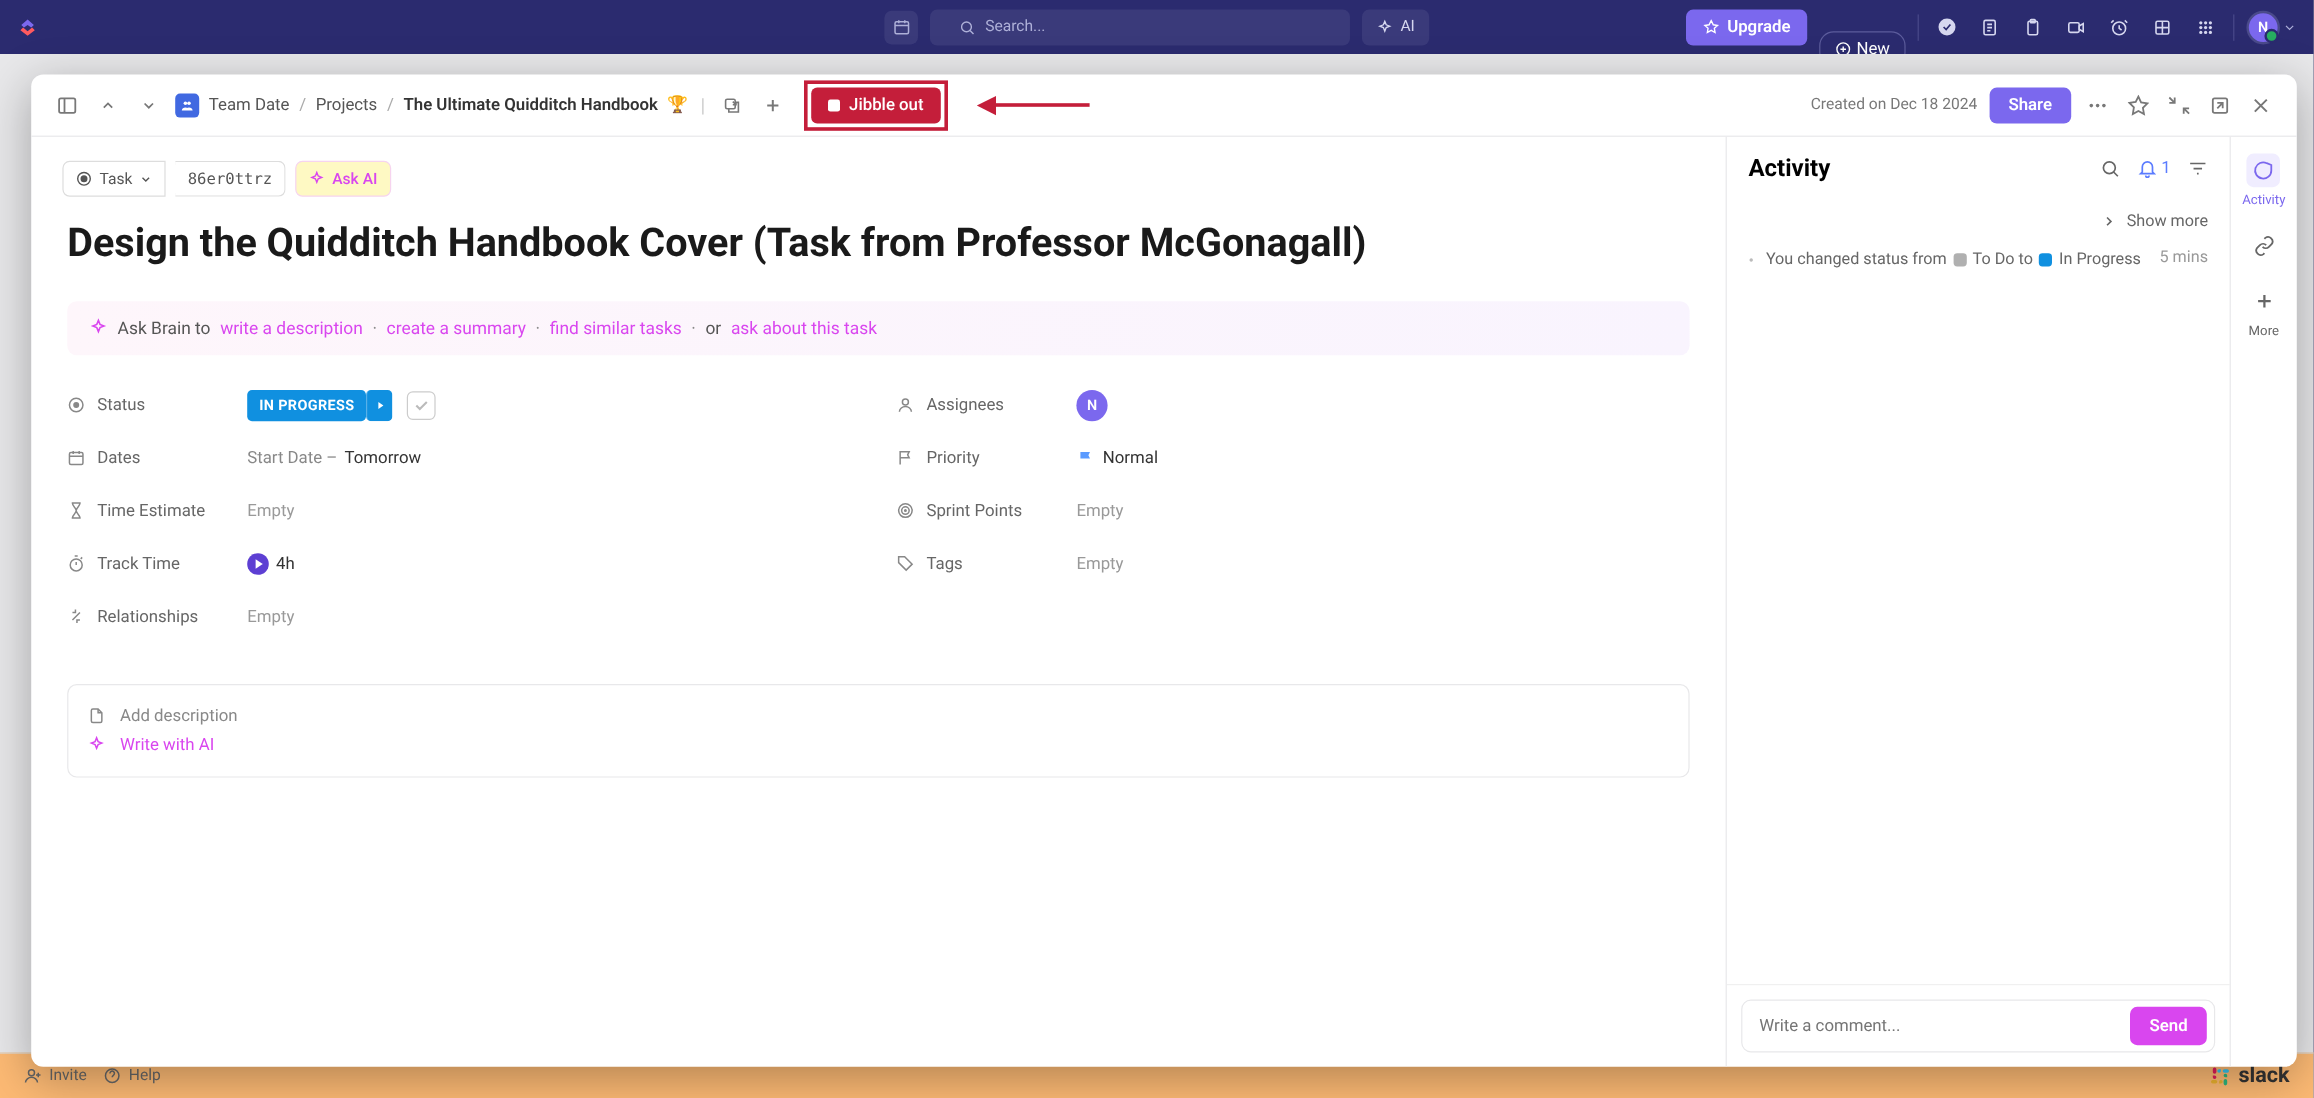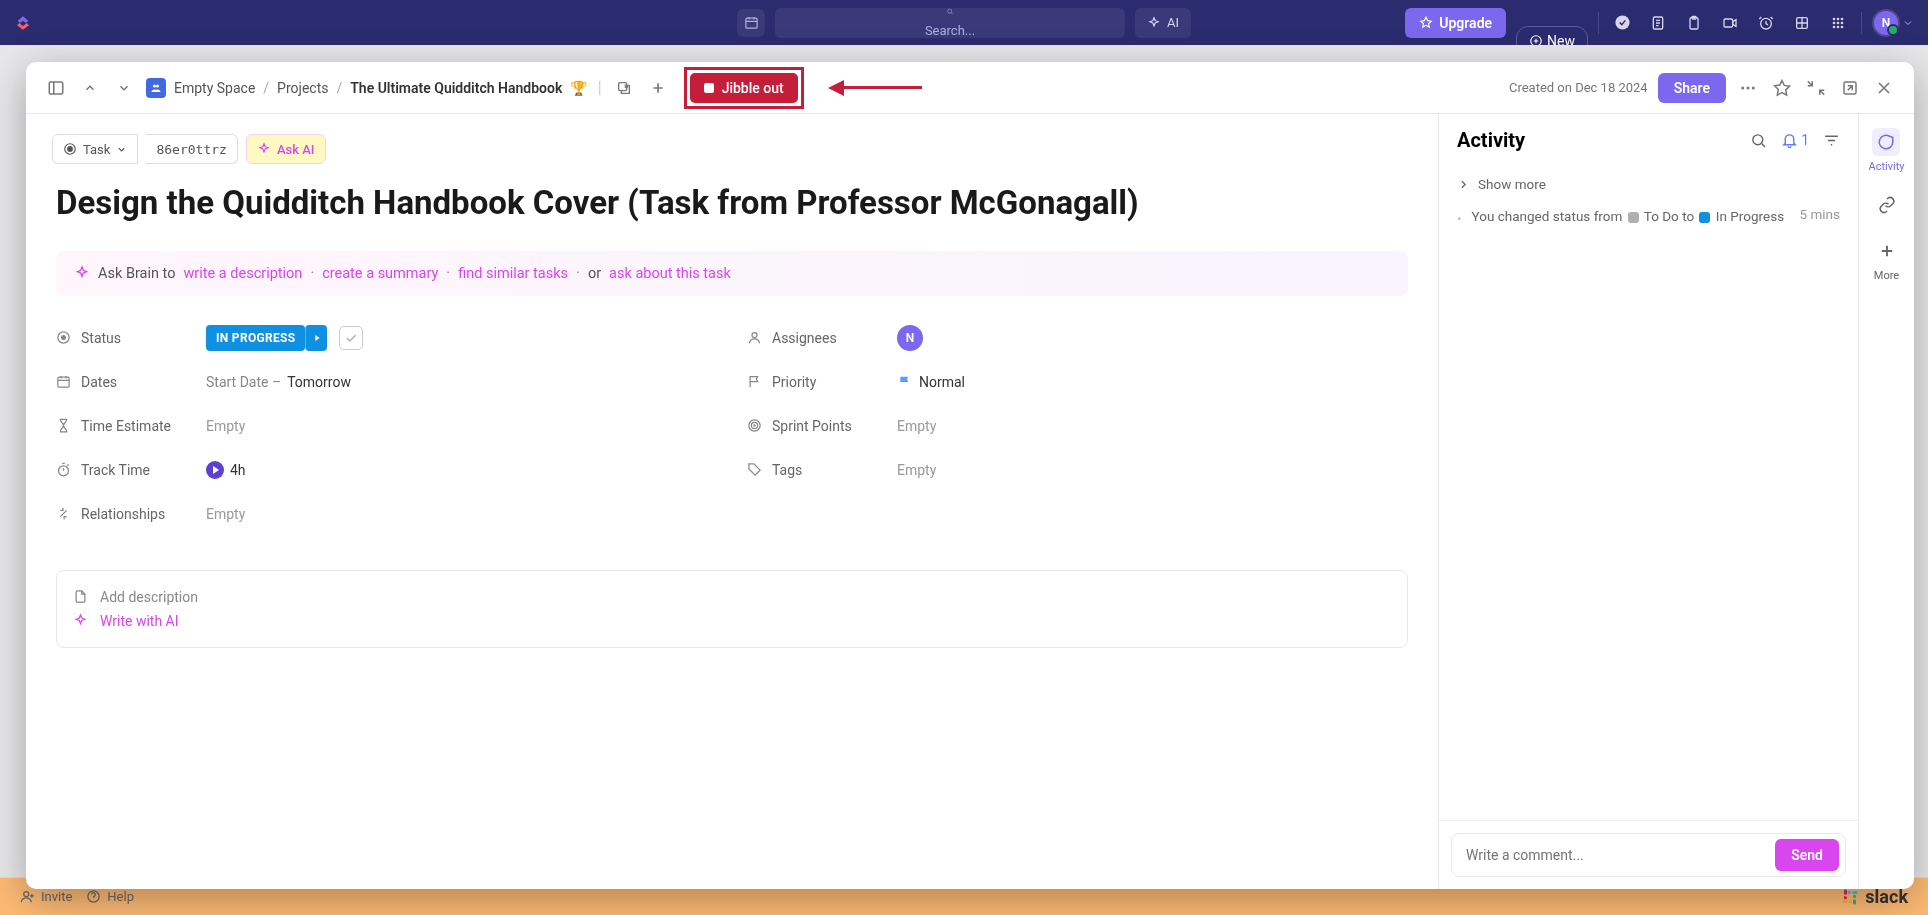--- a/index.html
+++ b/index.html
@@ -3,21 +3,21 @@
 <meta charset="utf-8">
 <style>
   * { box-sizing: border-box; margin: 0; padding: 0; font-family: -apple-system, BlinkMacSystemFont, "Segoe UI", Roboto, sans-serif; }
   body { background: #1f2050; width: 1928px; height: 915px; overflow: hidden; position: relative; }
   
   
   .topbar { height: 45px; background: #2b2b6f; display: flex; align-items: center; padding: 0 14px; gap: 10px; }
   .logo { width: 18px; height: 18px; margin-right: auto; }
   .topbar-center { display: flex; align-items: center; gap: 10px; position: absolute; left: 50%; transform: translateX(-50%); }
   .cal-btn { width: 28px; height: 28px; background: #3a3a7a; border-radius: 6px; display:flex; align-items:center; justify-content:center; color:#aeb0d8; }
-  .search-box { width: 350px; height: 30px; background: #3a3a7a; border-radius: 6px; display: flex; align-items: center; padding: 0 24px; color: #aeb0d8; font-size: 13px; gap:8px;flex-direction:column;}
+  .search-box { width: 350px; height: 30px; background: #3a3a7a; border-radius: 6px; display: flex; align-items: center; padding: 0 24px; color: #aeb0d8; font-size: 13px; gap:8px;}
   .ai-chip { height: 30px; padding: 0 12px; background: #3a3a7a; border-radius: 6px; color: #d6d7ef; font-size: 13px; display:flex; align-items:center; gap:6px;}
   .topbar-right { display:flex; align-items:center; gap:10px; }
   .upgrade-btn { height: 30px; background: #7b68ee; color: #fff; border: none; border-radius: 6px; padding: 0 14px; font-size: 14px; font-weight: 600; display:flex; align-items:center; gap:6px;}
   .new-btn { height: 30px; background: transparent; border:1px solid #5c5c9c; color:#fff; border-radius:12px; padding:0 12px; font-size:14px; display:flex; align-items:center; gap:4px;margin-top:36px;}
   .top-icon { width: 26px; height: 26px; color: #d6d7ef; display:flex; align-items:center; justify-content:center; border-radius:4px; font-size:15px;}
   .divider-v { width:1px; height:22px; background:#4a4a8a; }
   .avatar-top { width:28px; height:28px; border-radius:50%; background:#7b68ee; color:#fff; display:flex; align-items:center; justify-content:center; font-size:12px; font-weight:600; border:2px solid #4a4a8a; position:relative;}
   .avatar-top::after{content:''; position:absolute; bottom:-1px; right:-1px; width:8px; height:8px; background:#27ae60; border-radius:50%; border:2px solid #2b2b6f;}
   .avatar-wrap{display:flex; align-items:center; gap:2px; color:#aeb0d8;}
 
@@ -80,21 +80,21 @@
   .desc-box{border:1px solid #e8e8ea; border-radius:8px; padding:14px;}
   .desc-row{display:flex; align-items:center; gap:12px; color:#888; font-size:14px; padding:4px 2px;}
   .desc-row.ai{color:#d946ef;}
   
   
   .activity-panel{width:420px; border-left:1px solid #e8e8ea; display:flex; flex-direction:column;}
   .act-head{height:52px; display:flex; align-items:center; padding:0 18px; gap:14px;}
   .act-title{font-size:20px; font-weight:700; flex:1;}
   .act-icon{color:#666; display:flex; align-items:center; gap:3px; font-size:14px;}
   .act-body{flex:1; padding:4px 18px; font-size:13.5px; color:#666;}
-  .show-more{display:flex; align-items:center; gap:8px; padding:6px 0; cursor:pointer;}
+  .show-more{display:flex; align-items:center; gap:8px; padding:6px 0; cursor:pointer;justify-content:flex-end;}
   .act-item{display:flex; padding:8px 0; gap:10px;}
   .act-bullet{color:#bbb; margin-top:4px;}
   .act-text{flex:1; line-height:1.5;}
   .stat-swatch{display:inline-block; width:11px; height:11px; border-radius:3px; vertical-align:middle; margin:0 2px;}
   .sw-gray{background:#b0b0b0;}
   .sw-blue{background:#1090e0;}
   .act-time{color:#999; margin-left:auto;}
   .comment-bar{padding:12px; border-top:1px solid #f0f0f0;}
   .comment-box{border:1px solid #e8e8ea; border-radius:8px; height:44px; display:flex; align-items:center; padding:0 6px 0 14px;}
   .comment-input{flex:1; border:none; outline:none; font-size:14px; color:#888;}
@@ -268,21 +268,21 @@
         </svg>
       </div>
     <div class="breadcrumb">
       <div class="bc-icon">
           <svg width="12" height="12" viewBox="0 0 24 24" fill="currentColor">
             <circle cx="9" cy="8" r="3"></circle>
             <circle cx="15" cy="8" r="3"></circle>
             <path d="M3 20c0-3 3-5 6-5s6 2 6 5M9 20c0-3 3-5 6-5s6 2 6 5"></path>
           </svg>
         </div>
-      <span>Empty Space</span>
+      <span>Team Date</span>
       <span class="bc-sep">/</span>
       <span>Projects</span>
       <span class="bc-sep">/</span>
       <span class="bc-curr">The Ultimate Quidditch Handbook</span>
       <span>🏆</span>
     </div>
     <span style="color:#ccc">|</span>
     <div class="mh-icon">
         <svg width="16" height="16" viewBox="0 0 24 24" fill="none" stroke="currentColor" stroke-width="2">
           <rect x="4" y="4" width="12" height="12" rx="2"></rect>

